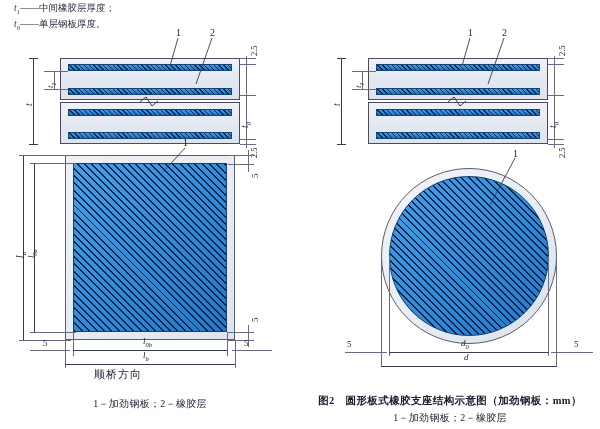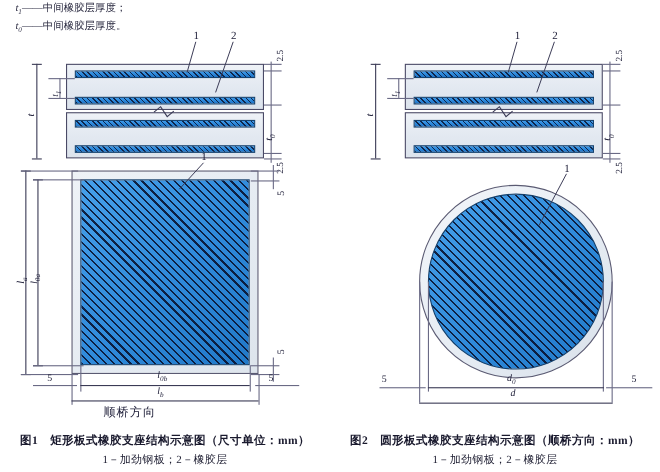--- a/index.html
+++ b/index.html
@@ -91,21 +91,21 @@
 </head>
 <body>
 
 <div class="root">
 
   <div class="legend">
     <div>
       <span class="var">t</span><span class="sub">1</span><span>——中间橡胶层厚度；</span>
     </div>
     <div>
-      <span class="var">t</span><span class="sub">0</span><span>——中间橡胶层厚度。</span>
+      <span class="var">t</span><span class="sub">0</span><span>——单层钢板厚度。</span>
     </div>
   </div>
 
   <div class="body" style="left:60px;top:58px;width:180px;height:42px;"></div>
   <div class="plate" style="left:68px;top:64px;width:164px;height:7px;"></div>
   <div class="plate" style="left:68px;top:88px;width:164px;height:7px;"></div>
 
   <div class="body" style="left:60px;top:102px;width:180px;height:42px;"></div>
   <div class="plate" style="left:68px;top:109px;width:164px;height:7px;"></div>
   <div class="plate" style="left:68px;top:132px;width:164px;height:7px;"></div>
@@ -264,21 +264,20 @@
   <div class="ln hln" style="left:381px;top:366px;width:176px;"></div>
   <span class="labi" style="left:464px;top:352px;font-size:9px;">d</span>
 
   <div class="ln hln thin" style="left:345px;top:352px;width:42px;"></div>
   <span class="lab" style="left:347px;top:339px;font-size:9px;">5</span>
 
   <div class="ln hln thin" style="left:551px;top:352px;width:42px;"></div>
   <span class="lab" style="left:574px;top:339px;font-size:9px;">5</span>
 
   <div class="capL" style="top:394px;">
-    <div class="cap1">图1　矩形板式橡胶支座结构示意图（尺寸单位：mm）</div>
     <div class="cap2" style="margin-top:3px;">1－加劲钢板；2－橡胶层</div>
   </div>
   <div class="capR" style="top:394px;">
-    <div class="cap1">图2　圆形板式橡胶支座结构示意图（顺桥方向：mm）</div>
+    <div class="cap1">图2　圆形板式橡胶支座结构示意图（加劲钢板：mm）</div>
     <div class="cap2" style="margin-top:3px;">1－加劲钢板；2－橡胶层</div>
   </div>
 
 </div>
 
 </body></html>

